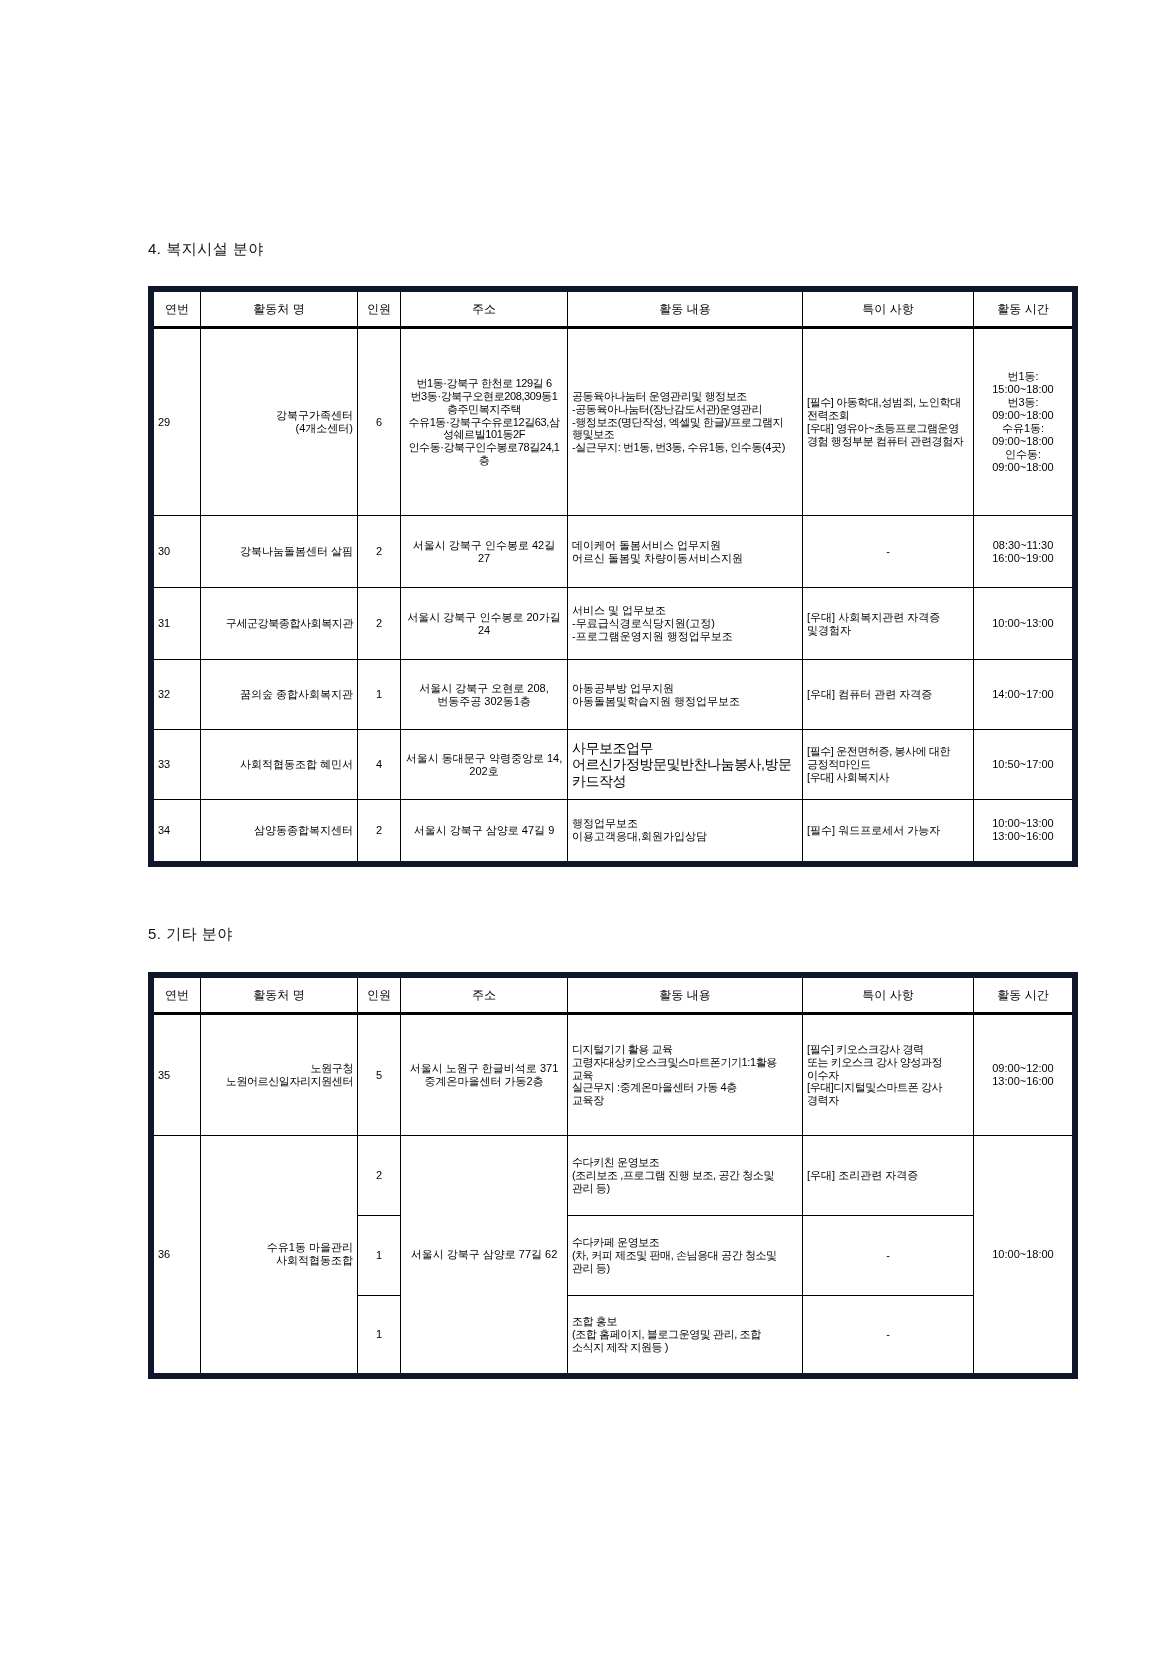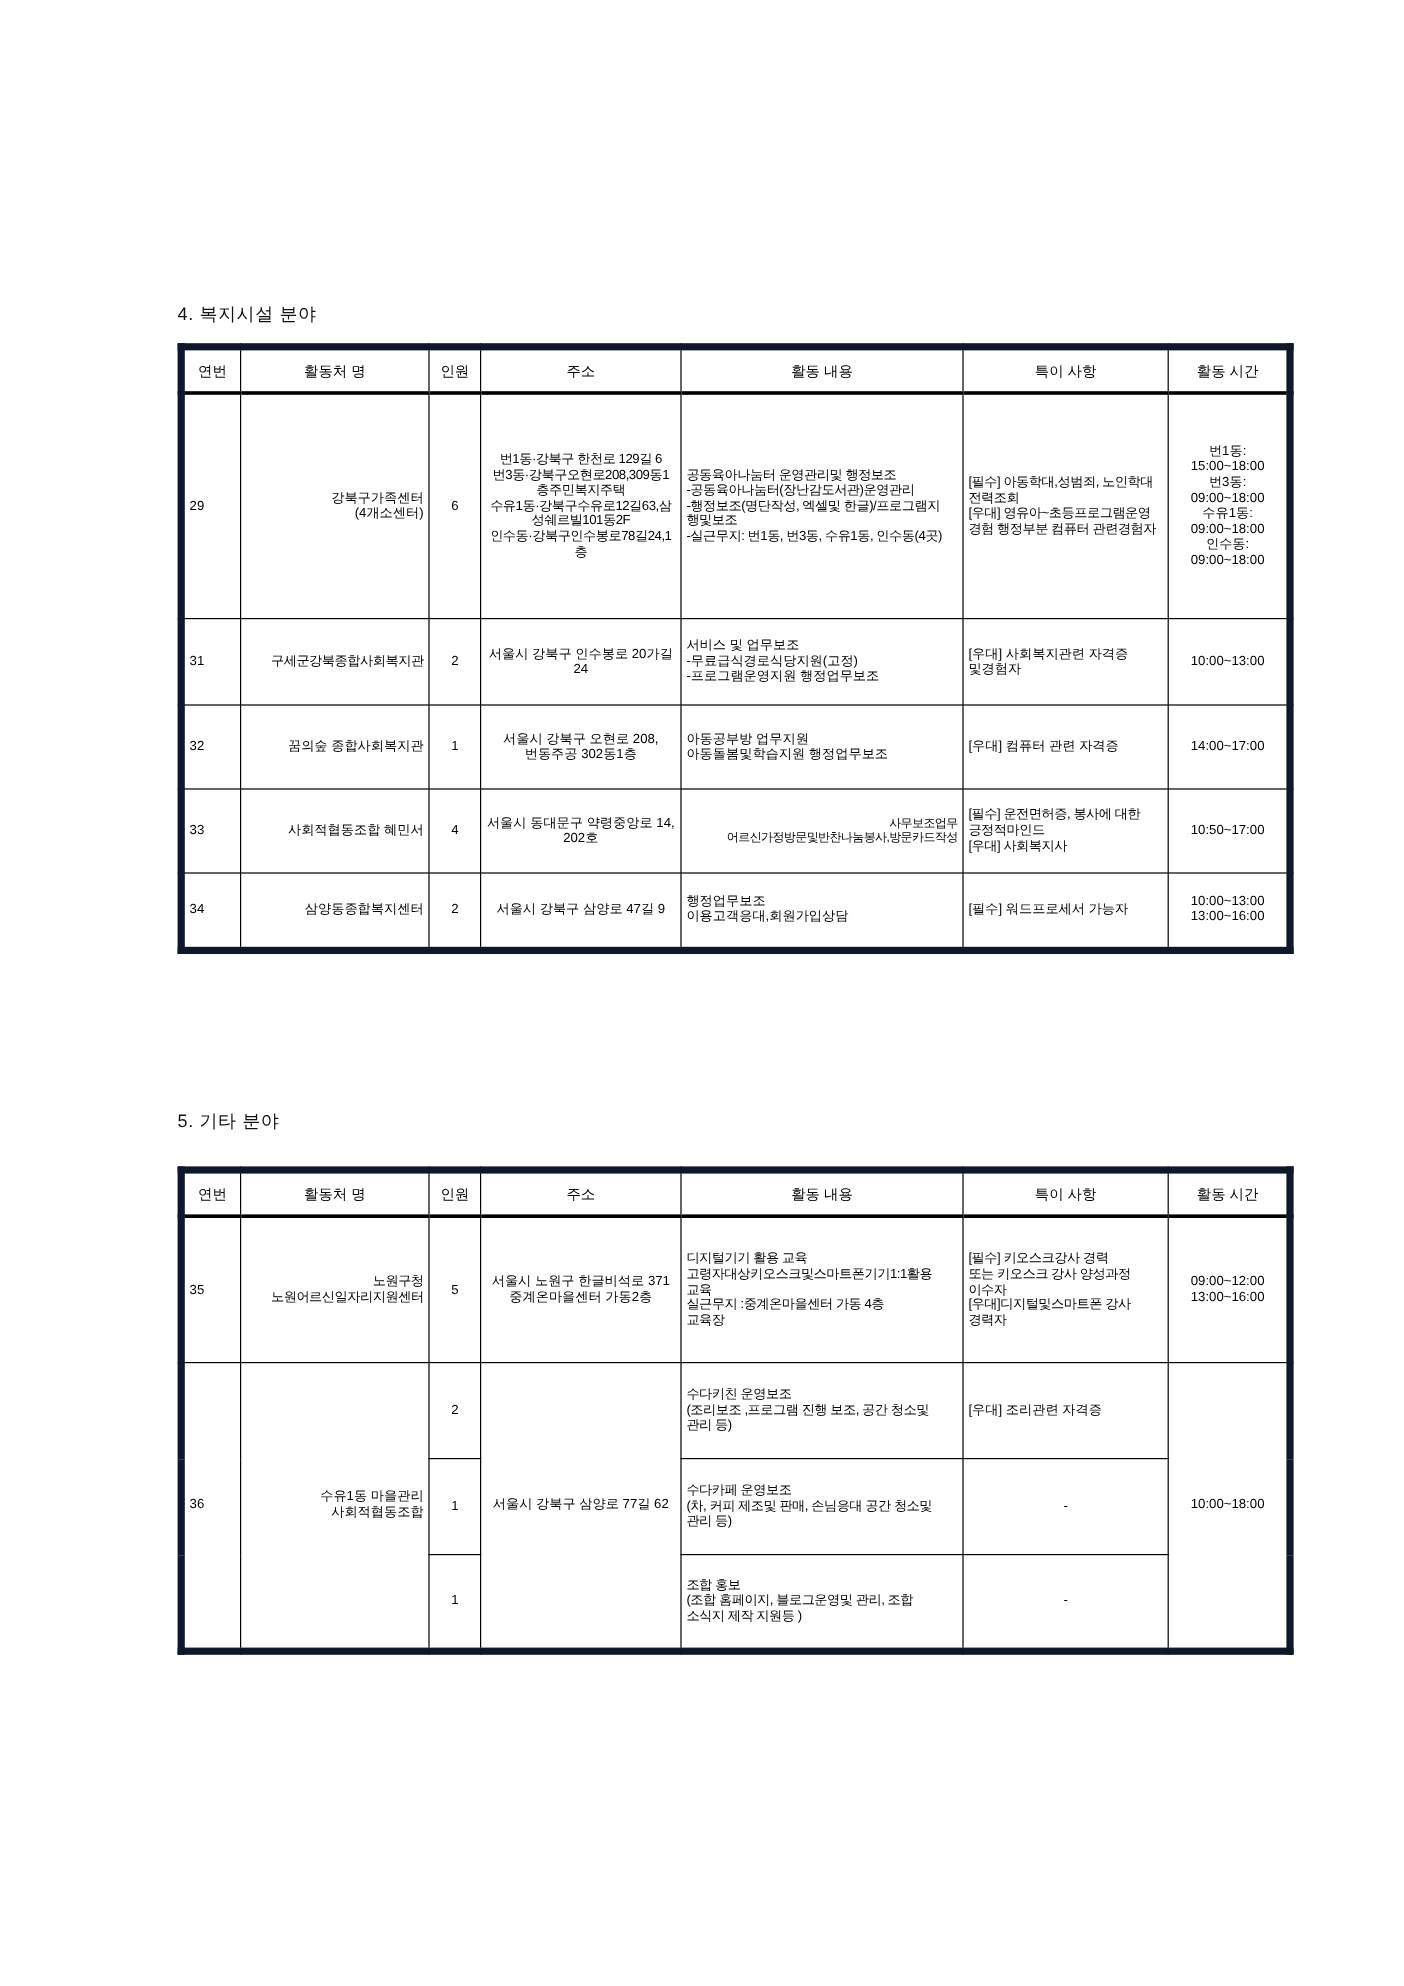--- a/index.html
+++ b/index.html
@@ -67,29 +67,29 @@
   .c-name   { width: 152px; text-align: right; padding-left: 8px; }
   .c-count  { width: 38px;  text-align: center; }
   .c-addr   { width: 162px; text-align: center; padding-left: 7px; }
   .c-cont   { width: 230px; text-align: left; padding-left: 6px; }
   .c-note   { width: 166px; text-align: left; padding-left: 6px; }
   .c-time   { width: 94px;  text-align: center; }
 
   .cell-lines { white-space: pre-line; }
   td.dash { text-align: center; }
   .tight { letter-spacing: -0.4px; }
-  .tiny  { font-size: 10px; letter-spacing: -0.5px; text-align: right; }
+  .tiny  { font-size: 14px; letter-spacing: -0.5px; }
   table.doc { border: 6px solid #0f172a; }
 </style>
 </head>
 <body>
 
 <div class="page">
 
-  <div class="section-heading" style="left:148px; top:253px;">4. 복지시설 분야</div>
+  <div class="section-heading" style="left:148px; top:240px;">4. 복지시설 분야</div>
 
   <div class="tbl-wrap" style="top:286px;">
     <table class="doc">
       <thead>
         <tr>
           <th class="c-no">연번</th>
           <th class="c-name">활동처 명</th>
           <th class="c-count">인원</th>
           <th class="c-addr">주소</th>
           <th class="c-cont">활동 내용</th>
@@ -122,20 +122,32 @@
           <td class="c-time cell-lines">번1동:
 15:00~18:00
 번3동:
 09:00~18:00
 수유1동:
 09:00~18:00
 인수동:
 09:00~18:00</td>
         </tr>
         <tr style="height:72px;">
+          <td class="c-no">30</td>
+          <td class="c-name cell-lines">강북나눔돌봄센터 살핌</td>
+          <td class="c-count">2</td>
+          <td class="c-addr cell-lines">서울시 강북구 인수봉로 42길
+27</td>
+          <td class="c-cont cell-lines">데이케어 돌봄서비스 업무지원
+어르신 돌봄및 차량이동서비스지원</td>
+          <td class="c-note dash">-</td>
+          <td class="c-time cell-lines">08:30~11:30
+16:00~19:00</td>
+        </tr>
+        <tr style="height:72px;">
           <td class="c-no">31</td>
           <td class="c-name cell-lines tight">구세군강북종합사회복지관</td>
           <td class="c-count">2</td>
           <td class="c-addr cell-lines">서울시 강북구 인수봉로 20가길
 24</td>
           <td class="c-cont cell-lines">서비스 및 업무보조
 -무료급식경로식당지원(고정)
 -프로그램운영지원 행정업무보조</td>
           <td class="c-note cell-lines">[우대] 사회복지관련 자격증
 및경험자</td>

